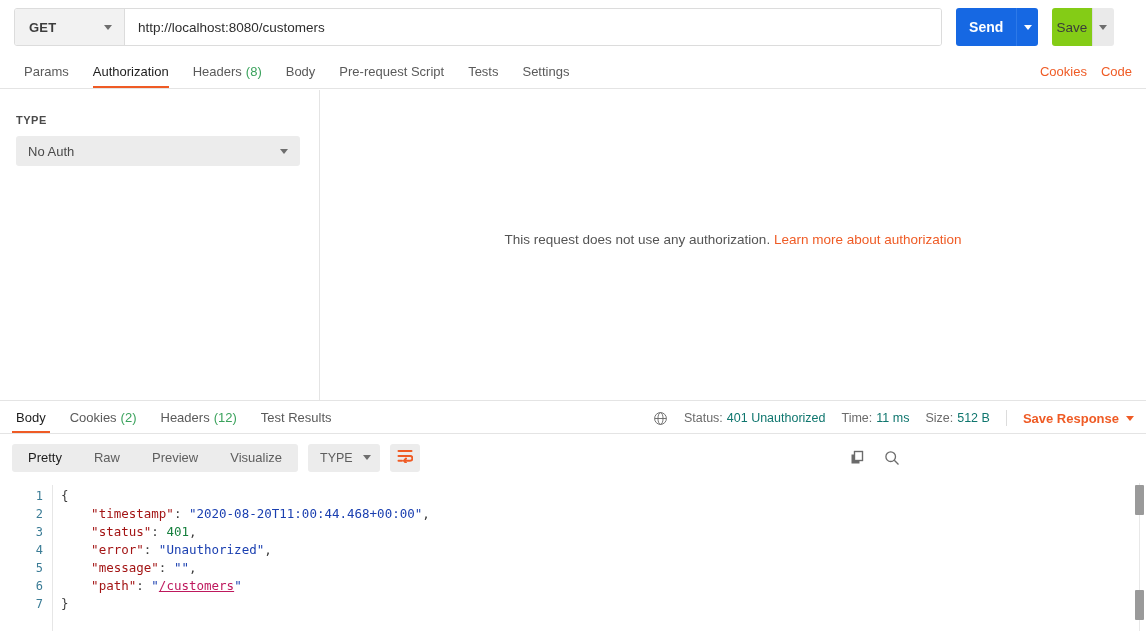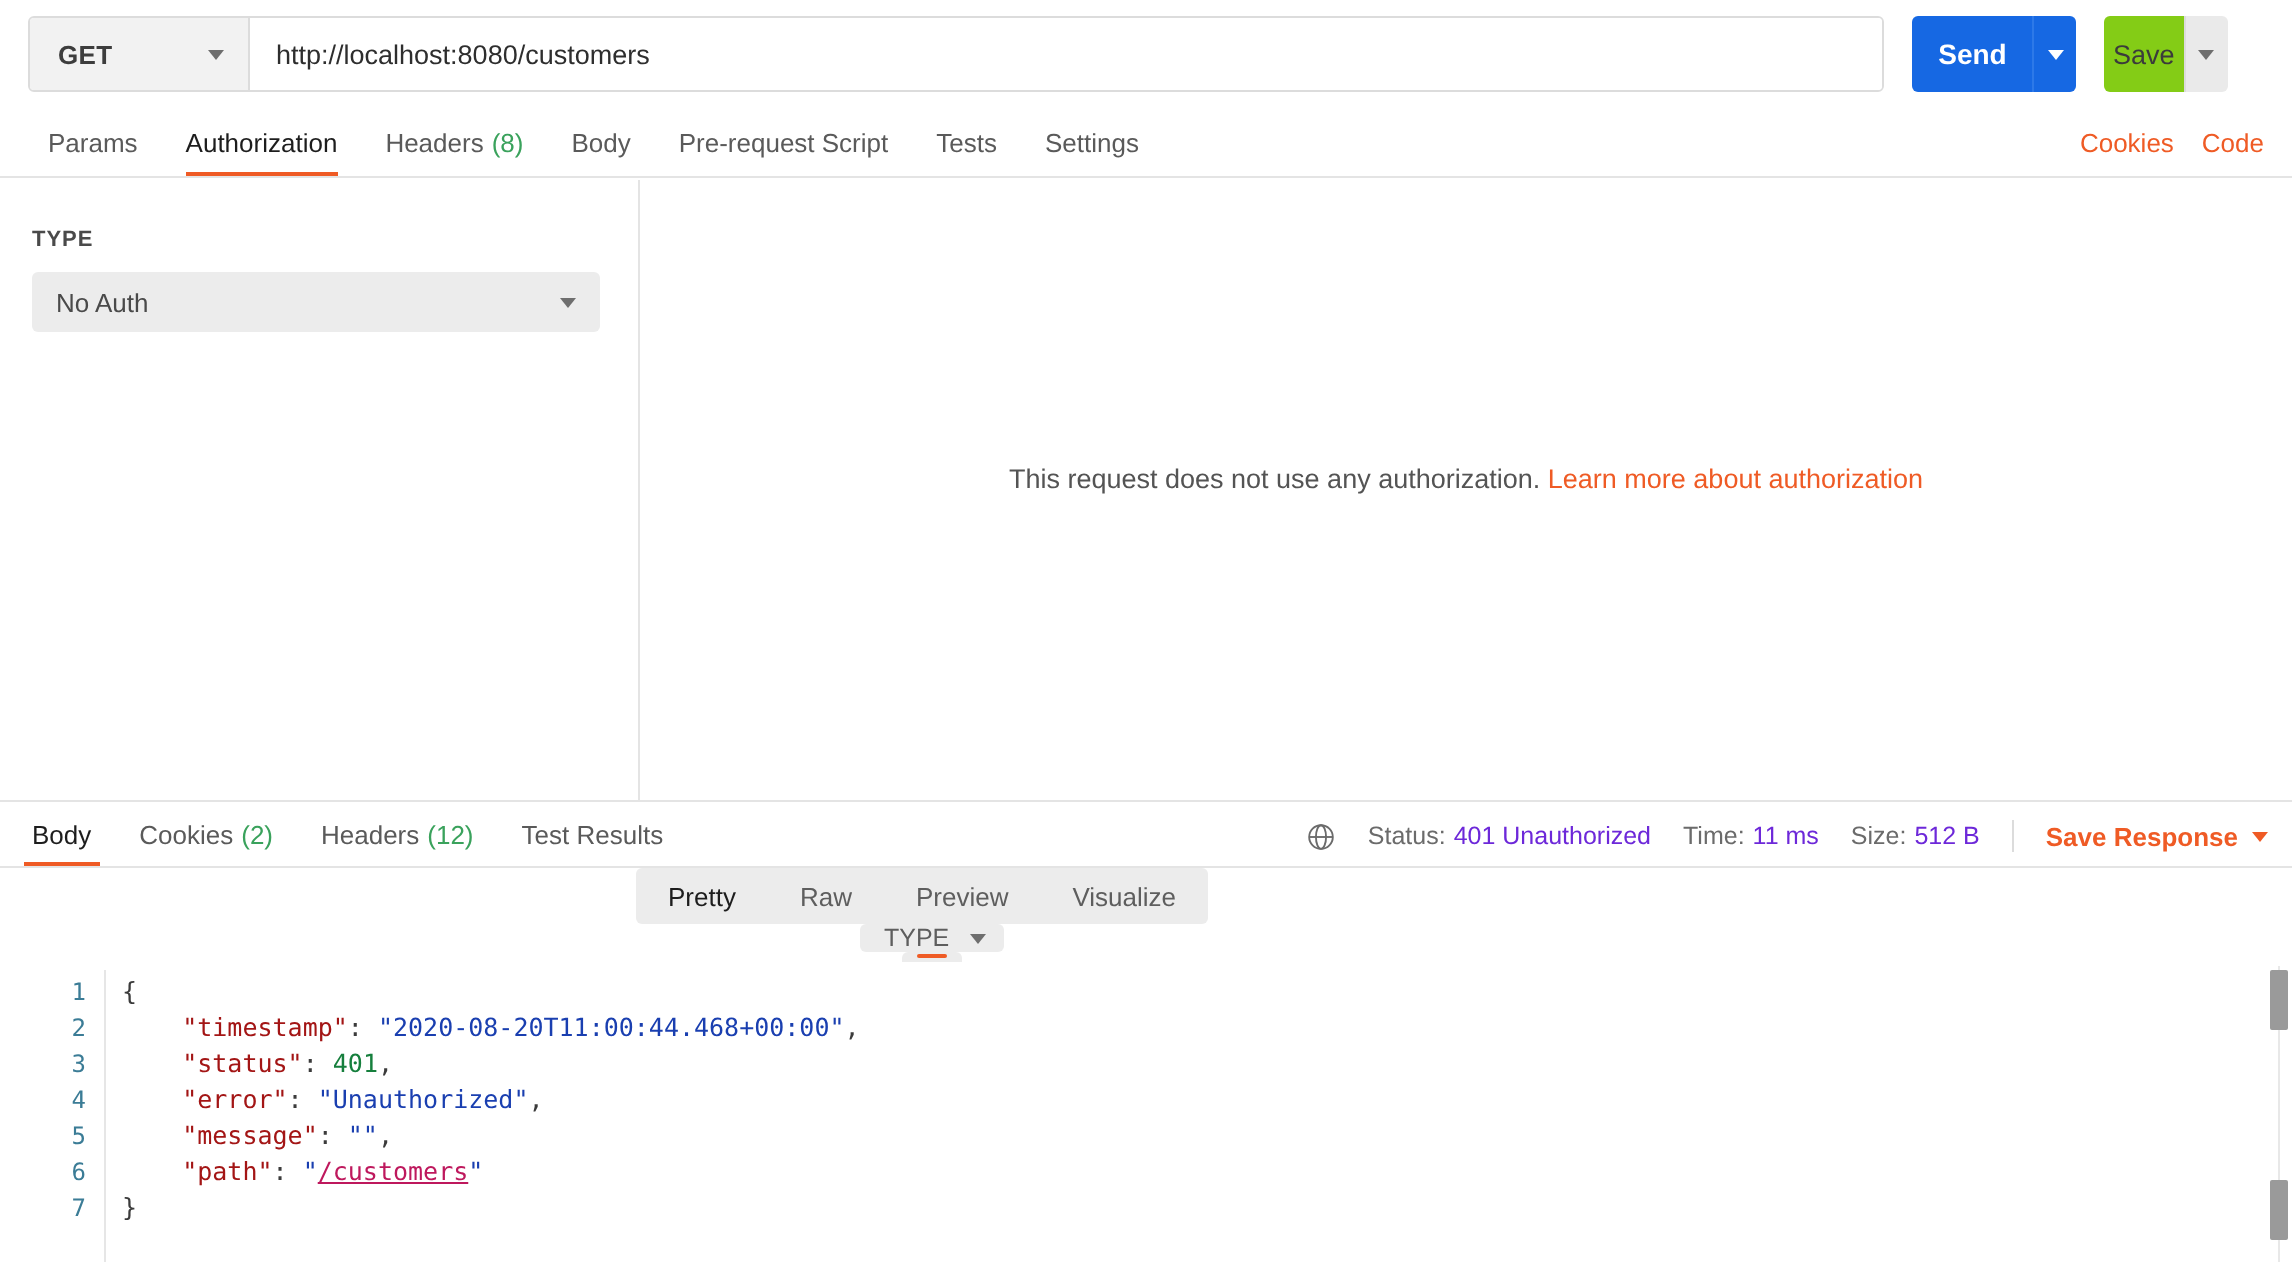--- a/index.html
+++ b/index.html
@@ -192,39 +192,38 @@
   }
   .rtab .count { color: #3aa25c; margin-left: 4px; }
 
   .resp-meta {
     margin-left: auto;
     display: flex; align-items: center;
     gap: 16px; padding: 0 12px 7px 0;
     font-size: 12.5px; color: #6b6b6b;
   }
   .meta-item { display: flex; align-items: center; gap: 4px; white-space: nowrap; }
-  .meta-val { color: #6d28d9; }
+  .meta-val { color: #0f766e; }
   .meta-sep {
     width: 1px; height: 16px; background: #dcdcdc;
   }
   .save-resp {
     display: flex; align-items: center; gap: 7px;
     color: #ef5b25; font-size: 13px; font-weight: bold; cursor: pointer;
   }
   .caret.orange { border-top-color: #ef5b25; }
   .globe-icon { display: flex; align-items: center; color: #6b6b6b; }
 
   
   .body-toolbar {
     position: absolute; left: 0; top: 434px;
     width: 922px; height: 47px;
     display: flex; align-items: center;
     padding: 0 12px;
     background: #fff;
-    flex-direction: column;
   }
   .seg-group {
     display: flex; align-items: center;
     height: 28px;
     background: #ececec;
     border-radius: 3px;
     padding: 0;
   }
   .seg {
     height: 28px;

